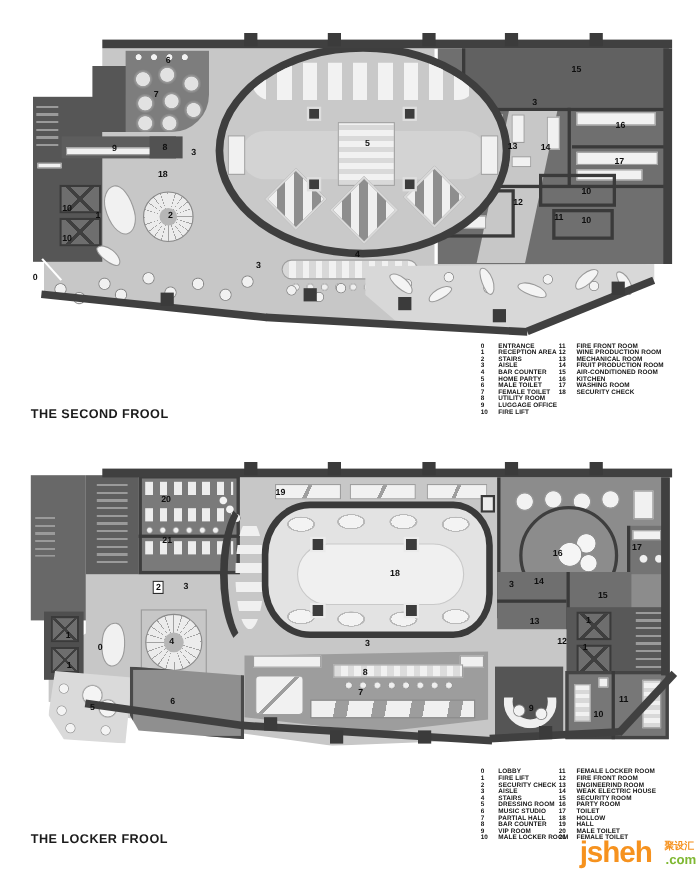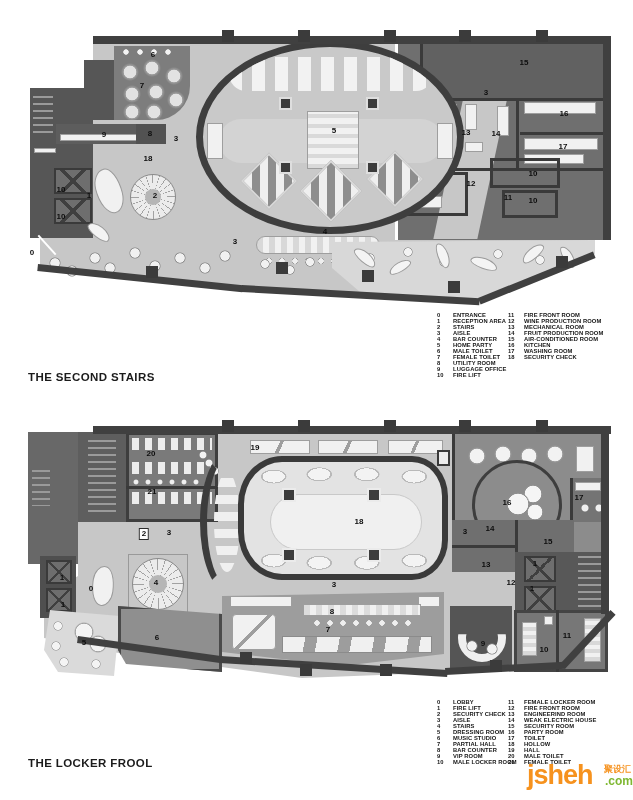--- a/index.html
+++ b/index.html
@@ -207,21 +207,21 @@
         <span class="rnum" style="left: 32px; top: 253px;">0</span>
         <span class="rnum" style="left: 235px; top: 242px;">3</span>
         <span class="rnum" style="left: 325px; top: 232px;">4</span>
         <span class="rnum" style="left: 471px; top: 184px;">12</span>
         <span class="rnum" style="left: 533px; top: 174px;">10</span>
         <span class="rnum" style="left: 508px; top: 198px;">11</span>
         <span class="rnum" style="left: 533px; top: 201px;">10</span>
       </div>
   </div>
 
-  <div class="ptitle" style="top:371px;">THE SECOND STAIRS</div>
+  <div class="ptitle" style="top:371px;">THE SECOND FROOL</div>
   <div class="lg-col" style="left:437px;top:312px;">
 
   <div class="lg-row">
         <span class="lg-num">0</span>
         <span class="lg-label">ENTRANCE</span>
       </div>
       <div class="lg-row">
         <span class="lg-num">1</span>
         <span class="lg-label">RECEPTION AREA</span>
       </div>

